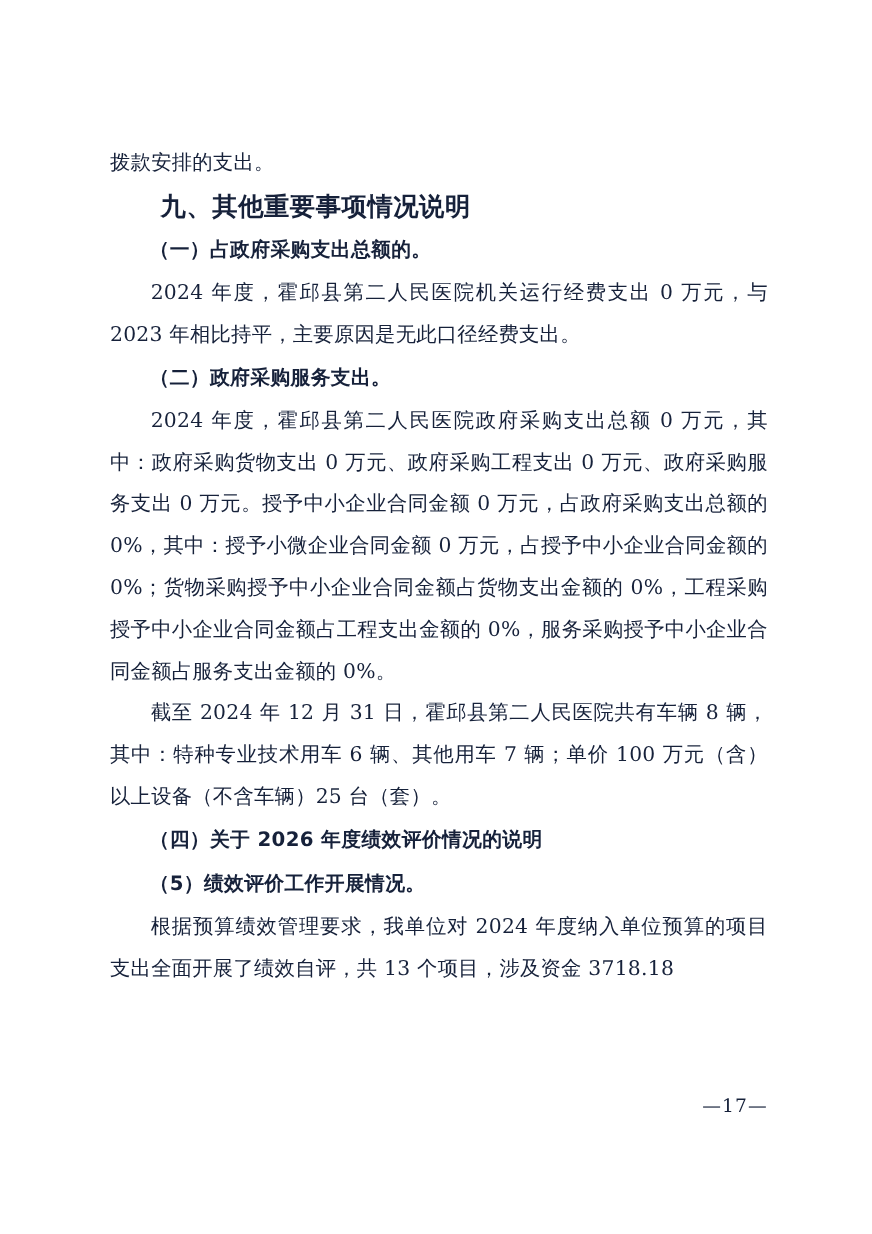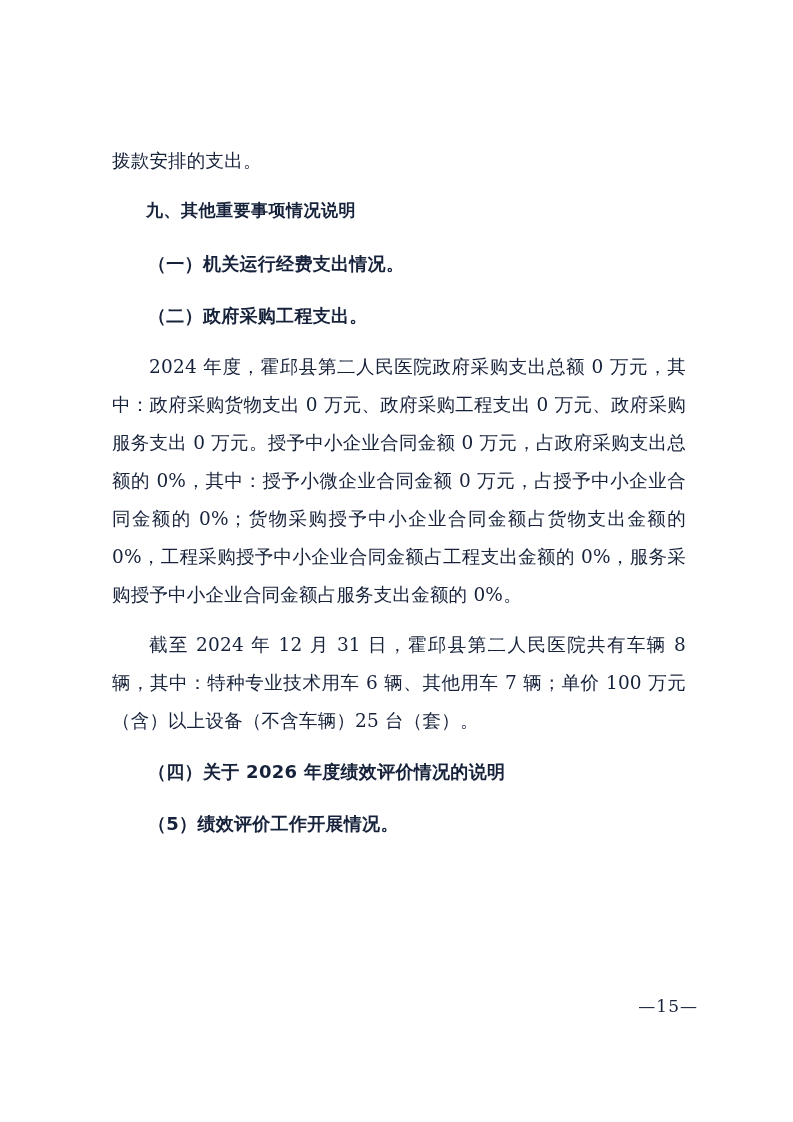--- a/index.html
+++ b/index.html
@@ -21,36 +21,36 @@
     box-sizing: border-box;
     padding: 130px 95px 0 100px;
   }
   .doc-body {
     font-size: 18.5px;
     line-height: 38px;
     color: #16213a;
     letter-spacing: 0.2px;
   }
   p {
-    margin: 12px;
+    margin: 0;
     text-align: justify;
     text-justify: inter-ideograph;
   }
   .para {
     text-indent: 2em;
   }
   .cont {
     text-indent: 0;
   }
   .heading {
-    font-family: Liberation Mono, monospace;
+    font-family: Liberation Serif, serif;
     font-weight: bold;
     text-indent: 2em;
     letter-spacing: 0.5px;
-    font-size: 17px;
+    font-size: 23px;
     line-height: 40px;
   }
   .subheading {
     font-family: "DejaVu Sans", "Liberation Sans", sans-serif;
     font-weight: bold;
     text-indent: 2em;
     letter-spacing: 0.3px;
     font-size: 18px;
     line-height: 40px;
   }
@@ -69,31 +69,33 @@
 </head>
 <body>
 
 <div class="page">
   <div class="doc-body">
 
     <p class="para cont">拨款安排的支出。</p>
 
     <p class="heading">九、其他重要事项情况说明</p>
 
-    <p class="subheading">（一）机关运行经费支出情况。</p>
+    <p class="subheading">（一）占政府采购支出总额的。</p>
 
+    <p class="para">2024 年度，霍邱县第二人民医院机关运行经费支出 0 万元，与 2023 年相比持平，主要原因是无此口径经费支出。</p>
 
-    <p class="subheading">（二）政府采购工程支出。</p>
+    <p class="subheading">（二）政府采购服务支出。</p>
 
     <p class="para">2024 年度，霍邱县第二人民医院政府采购支出总额 0 万元，其中：政府采购货物支出 0 万元、政府采购工程支出 0 万元、政府采购服务支出 0 万元。授予中小企业合同金额 0 万元，占政府采购支出总额的 0%，其中：授予小微企业合同金额 0 万元，占授予中小企业合同金额的 0%；货物采购授予中小企业合同金额占货物支出金额的 0%，工程采购授予中小企业合同金额占工程支出金额的 0%，服务采购授予中小企业合同金额占服务支出金额的 0%。</p>
 
 
     <p class="para">截至 2024 年 12 月 31 日，霍邱县第二人民医院共有车辆 8 辆，其中：特种专业技术用车 6 辆、其他用车 7 辆；单价 100 万元（含）以上设备（不含车辆）25 台（套）。</p>
 
     <p class="subheading">（四）关于 2026 年度绩效评价情况的说明</p>
 
     <p class="subheading">（5）绩效评价工作开展情况。</p>
 
+    <p class="para">根据预算绩效管理要求，我单位对 2024 年度纳入单位预算的项目支出全面开展了绩效自评，共 13 个项目，涉及资金 3718.18</p>
 
   </div>
 
-  <div class="page-number">—15—</div>
+  <div class="page-number">—17—</div>
 </div>
 
 </body></html>

